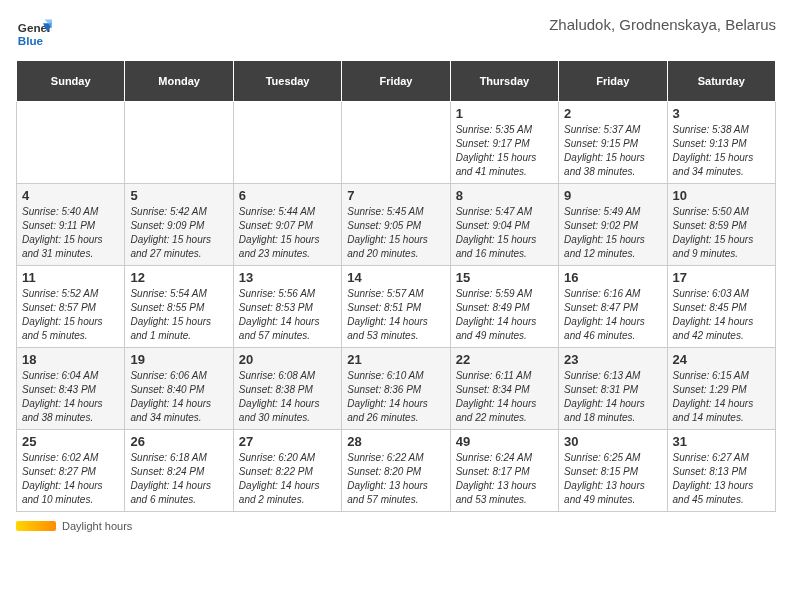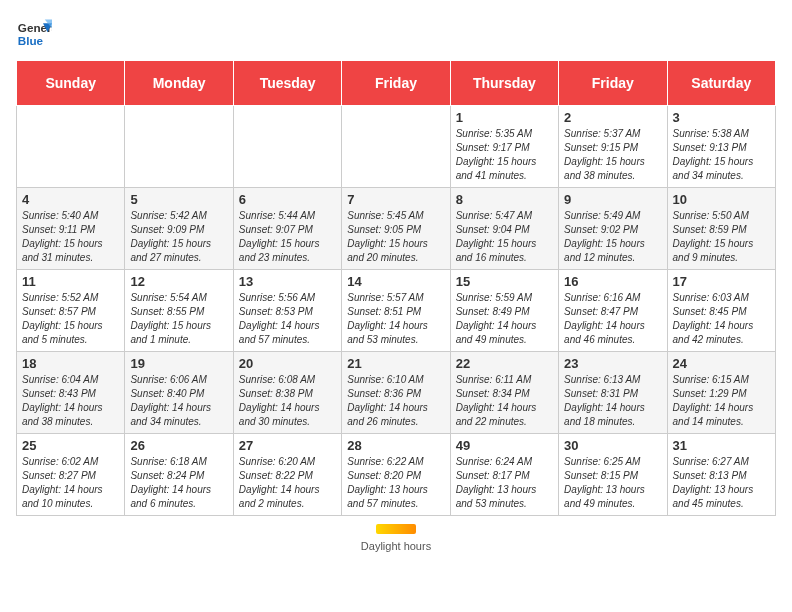--- a/index.html
+++ b/index.html
@@ -36,23 +36,23 @@
     .calendar-subtitle {
       font-size: 15px;
       color: #555;
     }
     .calendar-table {
       width: 100%;
       border-collapse: collapse;
       table-layout: fixed;
     }
     .calendar-table th {
-      background: #ef4444;
+      background: #404040;
       color: #fff;
-      font-size: 14px;
+      font-size: 11px;
       font-weight: bold;
       padding: 14px 4px;
       text-align: center;
       border: 1px solid #fff;
     }
     .calendar-table td {
       border: 1px solid #ccc;
       vertical-align: top;
       padding: 4px 5px;
       font-size: 10.5px;
@@ -77,21 +77,20 @@
     .empty-cell {
       background: #fafafa;
     }
     .footer {
       margin-top: 8px;
       font-size: 11px;
       color: #555;
       display: flex;
       align-items: center;
       gap: 6px;
-      flex-direction: column;
     }
     .footer-bar {
       display: inline-block;
       width: 40px;
       height: 10px;
       background: linear-gradient(to right, #ffd700, #ff8c00);
       border-radius: 2px;
     }
   </style>
 </head>
@@ -100,20 +99,21 @@
 <div class="header">
   <div class="logo">
     <svg class="logo-icon" viewBox="0 0 40 40">
       <text x="2" y="18" font-size="13" font-weight="bold" fill="#333">General</text>
       <text x="2" y="32" font-size="13" font-weight="bold" fill="#1a6fc4">Blue</text>
       <polygon points="30,8 40,8 35,18" fill="#1a6fc4"></polygon>
       <polygon points="32,4 40,4 40,14" fill="#5aabee" opacity="0.7"></polygon>
     </svg>
   </div>
   <div class="title-block">
+    <div class="calendar-subtitle">Zhaludok, Grodnenskaya, Belarus</div>
   </div>
 </div>
 
 <table class="calendar-table">
   <thead>
     <tr>
     <th>Sunday</th>
         <th>Monday</th>
         <th>Tuesday</th>
         <th>Friday</th>

